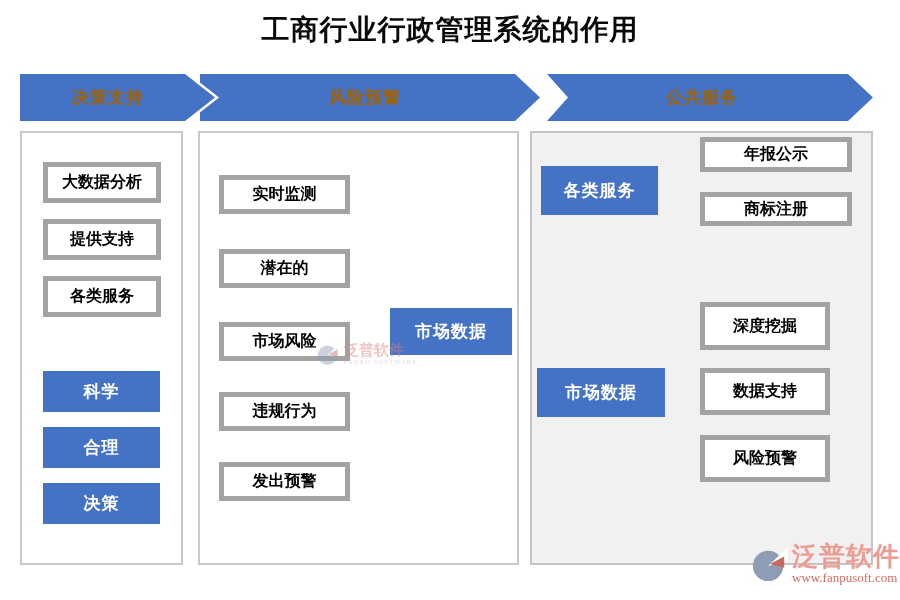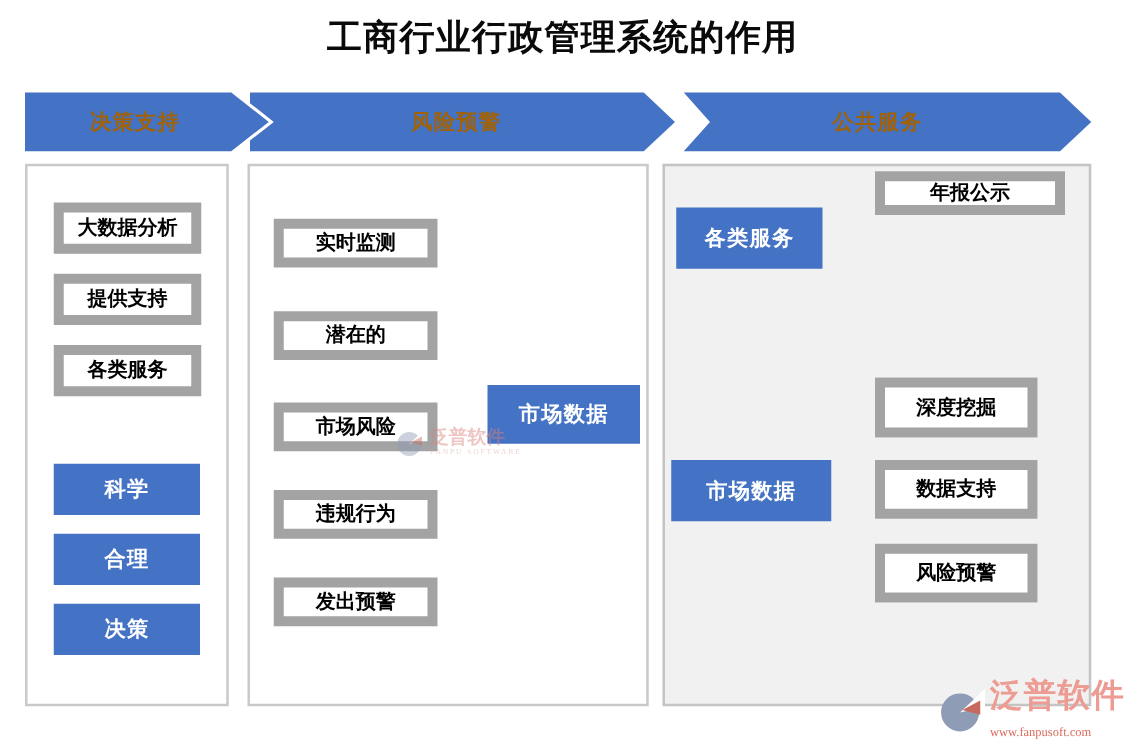--- a/index.html
+++ b/index.html
@@ -20,34 +20,34 @@
     color:#a16207; font-weight:bold; font-size:17px; letter-spacing:1px;
   }
   .panel {
     position:absolute; background:#ffffff; border:2px solid #c9c9c9;
   }
   .panel.gray { background:#f1f1f1; border-color:#c4c4c4; }
   .box {
     position:absolute; display:flex; align-items:center; justify-content:center;
     font-weight:bold; text-align:center;
   }
-  .box.white { background:#ffffff; border:8px solid #a3a3a3; font-size:16px; color:#000; }
+  .box.white { background:#ffffff; border:5px solid #a3a3a3; font-size:16px; color:#000; }
   .box.blue  { background:#4472c4; color:#ffffff; font-size:17px; letter-spacing:1px; }
   .wm {
     position:absolute; display:flex; align-items:center; gap:4px;
     font-family:"Liberation Serif", serif;
   }
   .wm .col { display:flex; flex-direction:column; line-height:1.05; }
   .wm .brand { font-weight:bold; }
   .wm-mid { left:316px; top:342px; opacity:0.45; }
   .wm-mid .brand { font-size:15px; color:#d9827c; }
   .wm-mid .sub { font-size:6px; color:#d99f9a; letter-spacing:1.5px; }
   .wm-corner { left:750px; top:543px; }
   .wm-corner .brand { font-size:26px; color:#ec9c92; letter-spacing:1px; }
-  .wm-corner .url { font-size:10px; color:#d96b5f; margin-top:12px; }
+  .wm-corner .url { font-size:13px; color:#d96b5f; margin-top:1px; }
 </style>
 </head>
 <body>
 
 <div id="app">
 
   <svg id="bg" width="900" height="600" viewBox="0 0 900 600">
     <defs>
       <marker id="arr" markerUnits="userSpaceOnUse" markerWidth="10" markerHeight="9" refX="1" refY="4.5" orient="auto">
         <path d="M0,0 L10,4.5 L0,9 z" fill="#b3b3b3"></path>
@@ -105,20 +105,21 @@
 
   <div class="box white" style="left:219px;top:175px;width:131px;height:39px;">实时监测</div>
   <div class="box white" style="left:219px;top:249px;width:131px;height:39px;">潜在的</div>
   <div class="box white" style="left:219px;top:322px;width:131px;height:39px;">市场风险</div>
   <div class="box white" style="left:219px;top:392px;width:131px;height:39px;">违规行为</div>
   <div class="box white" style="left:219px;top:462px;width:131px;height:39px;">发出预警</div>
   <div class="box blue" style="left:390px;top:308px;width:122px;height:47px;">市场数据</div>
 
   <div class="box blue" style="left:541px;top:166px;width:117px;height:49px;">各类服务</div>
   <div class="box white" style="left:700px;top:137px;width:152px;height:35px;">年报公示</div>
+  <div class="box white" style="left:700px;top:192px;width:152px;height:34px;">商标注册</div>
 
   <div class="box blue" style="left:537px;top:368px;width:128px;height:49px;">市场数据</div>
   <div class="box white" style="left:700px;top:302px;width:130px;height:48px;">深度挖掘</div>
   <div class="box white" style="left:700px;top:368px;width:130px;height:47px;">数据支持</div>
   <div class="box white" style="left:700px;top:435px;width:130px;height:47px;">风险预警</div>
 
   <div class="wm wm-mid">
     <svg width="24" height="24" viewBox="0 0 40 40">
       <circle cx="19" cy="22" r="16" fill="#8e9cb5"></circle>
       <path d="M19 22 L40 2 L40 17 z" fill="#ffffff"></path>

